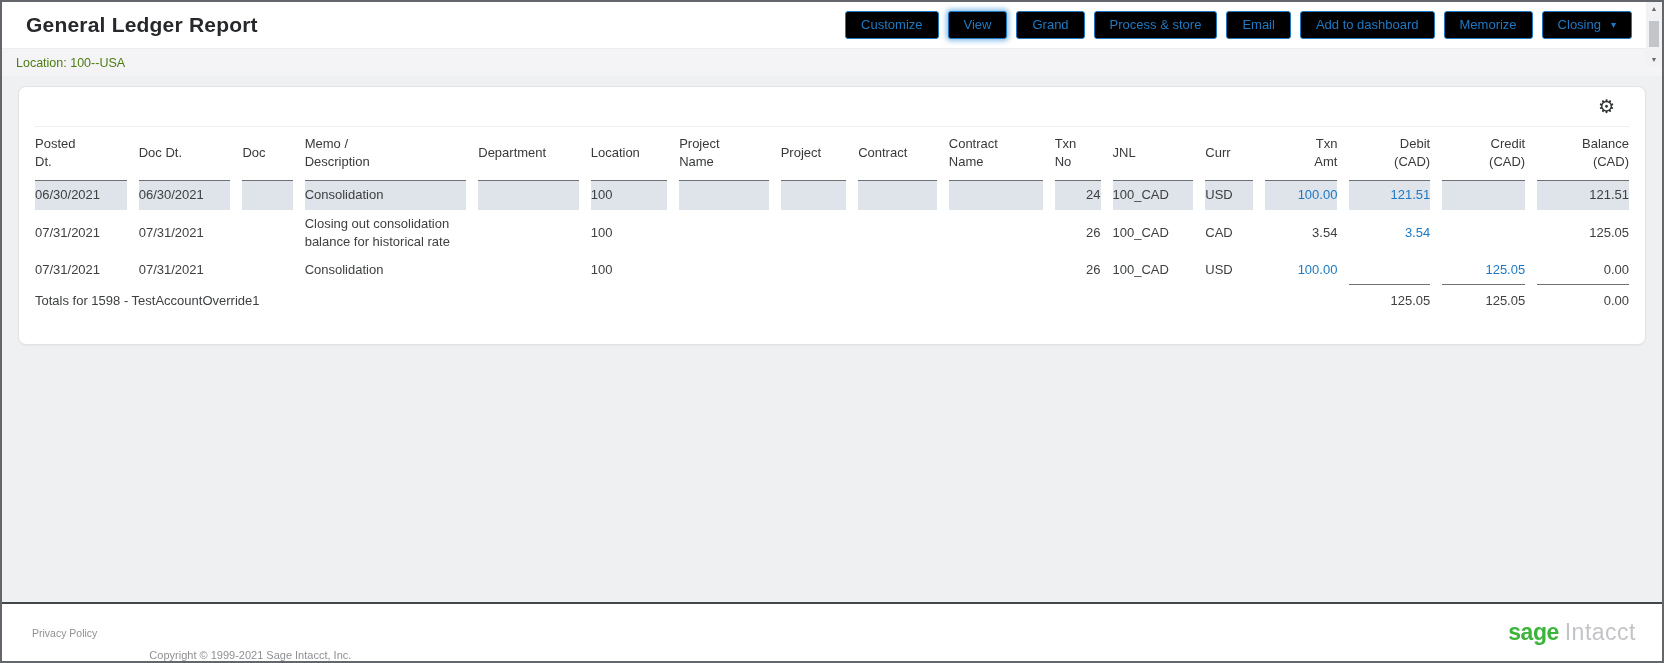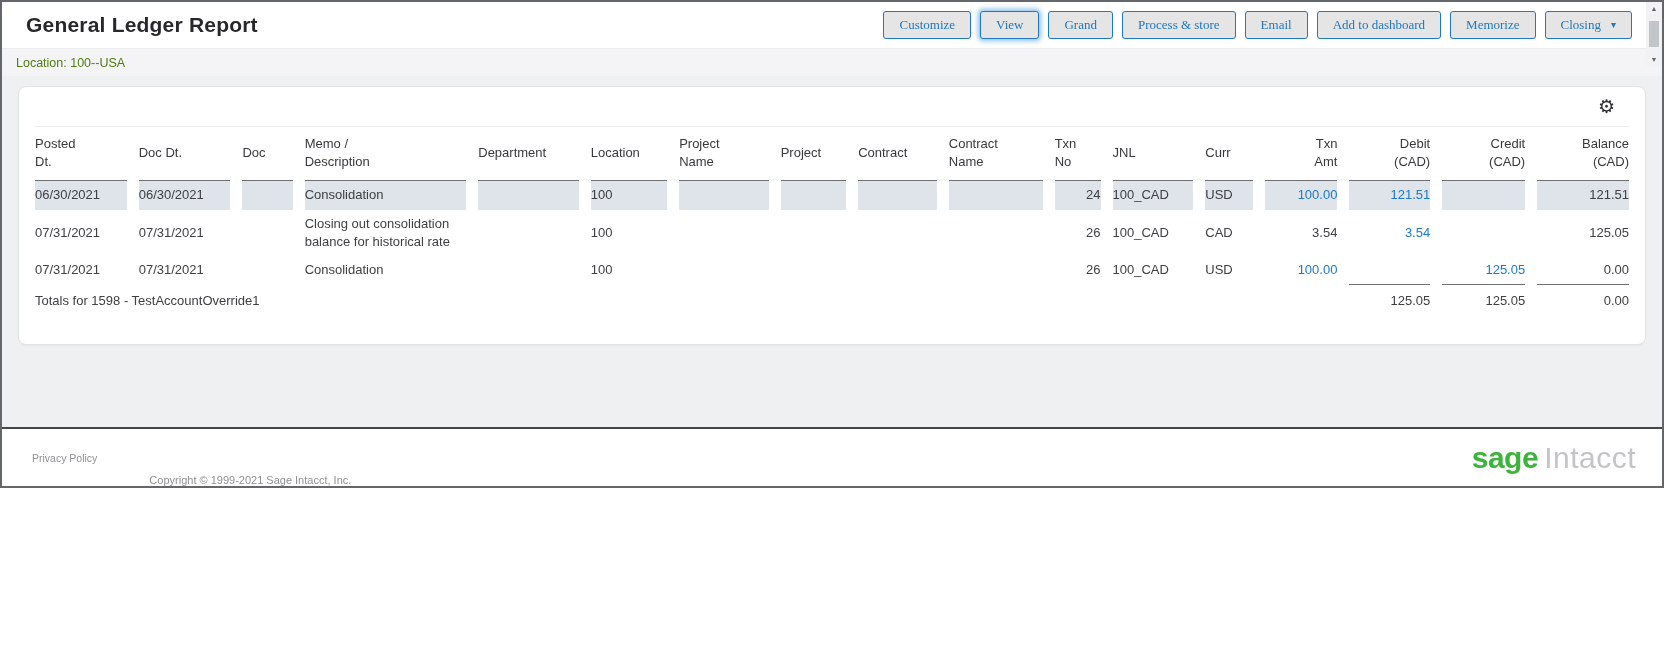--- a/index.html
+++ b/index.html
@@ -3,36 +3,36 @@
 <meta charset="utf-8">
 <style>
   * { box-sizing: border-box; }
   html,body { margin:0; padding:0; }
   body {
     width:1664px; height:663px; overflow:hidden;
     font-family:"Liberation Sans","DejaVu Sans",sans-serif;
     background:#fff;
   }
   .window {
-    position:relative; width:1664px; height:488px;
+    position:relative; width:1664px; height:663px;
     border:2px solid #63676b; background:#eef0f2;
     display:flex; flex-direction:column;
   }
 
   
   .titlebar {
     flex:0 0 46px; background:#fff;
     display:flex; align-items:center; padding:0 30px 0 24px;
   }
   .page-title { font-size:21px; font-weight:bold; color:#26282b; letter-spacing:.2px; }
   .toolbar { margin-left:auto; display:flex; gap:9px; align-items:center; }
   .btn {
-    background:#e5e5e5; border:1px solid #2078c0; color:#2078c0;
+    background:#000000; border:1px solid #2078c0; color:#2078c0;
     border-radius:3px; font-size:13px; padding:5px 15px; cursor:pointer;
-    font-family:Liberation Serif, serif; white-space:nowrap; line-height:1.2;
+    font-family:Liberation Sans, sans-serif; white-space:nowrap; line-height:1.2;
   }
   .btn.focused { box-shadow:0 0 5px 2px rgba(43,140,219,.55); }
   .btn .caret { font-size:10px; margin-left:10px; position:relative; top:-1px; }
 
   
   .scrollbar {
     position:absolute; top:0; right:0; width:16px; height:64px;
     background:#f2f2f4; display:flex; flex-direction:column;
     align-items:center; justify-content:space-between; padding:3px 0; z-index:5;
   }
@@ -80,21 +80,21 @@
   tr.grand td { padding:7px 0 6px; }
   tr.grand td.tval { border-top:1px solid #6f7073; border-bottom:3px double #6f7073; }
 
   
   .footer {
     flex:0 0 38px; background:#fff; border-top:2px solid #43474b;
     display:flex; align-items:center; padding:0 26px 0 30px;
   }
   .f-link { font-size:10.5px; color:#8e9093; margin-right:52px; cursor:pointer; }
   .f-copy { font-size:11px; color:#8e9093;margin-top:45px; }
-  .logo { margin-left:auto; font-size:30px; line-height:1; white-space:nowrap; }
+  .logo { margin-left:auto; font-size:23px; line-height:1; white-space:nowrap; }
   .logo-sage { color:#3cb43b; font-weight:bold; letter-spacing:-.5px; }
   .logo-intacct { color:#c3c4c7; margin-left:6px; letter-spacing:.5px; }
 </style>
 </head>
 <body>
 
 <div class="window">
 
   <div class="titlebar">
     <div class="page-title">General Ledger Report</div>

